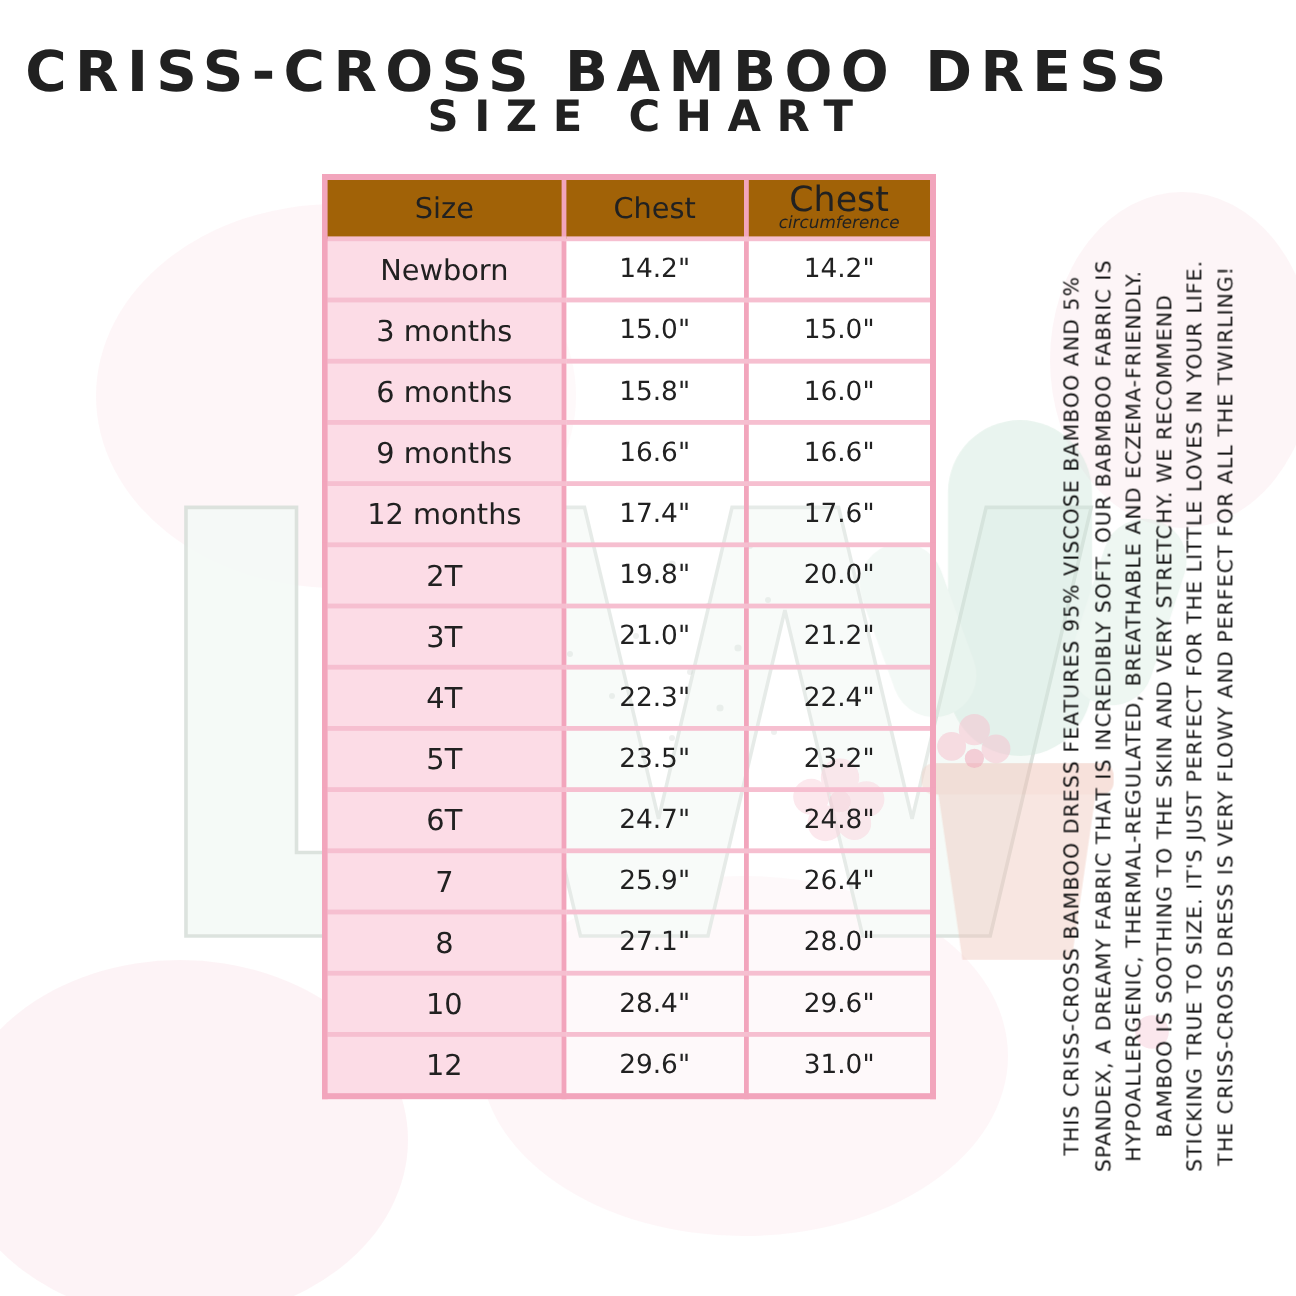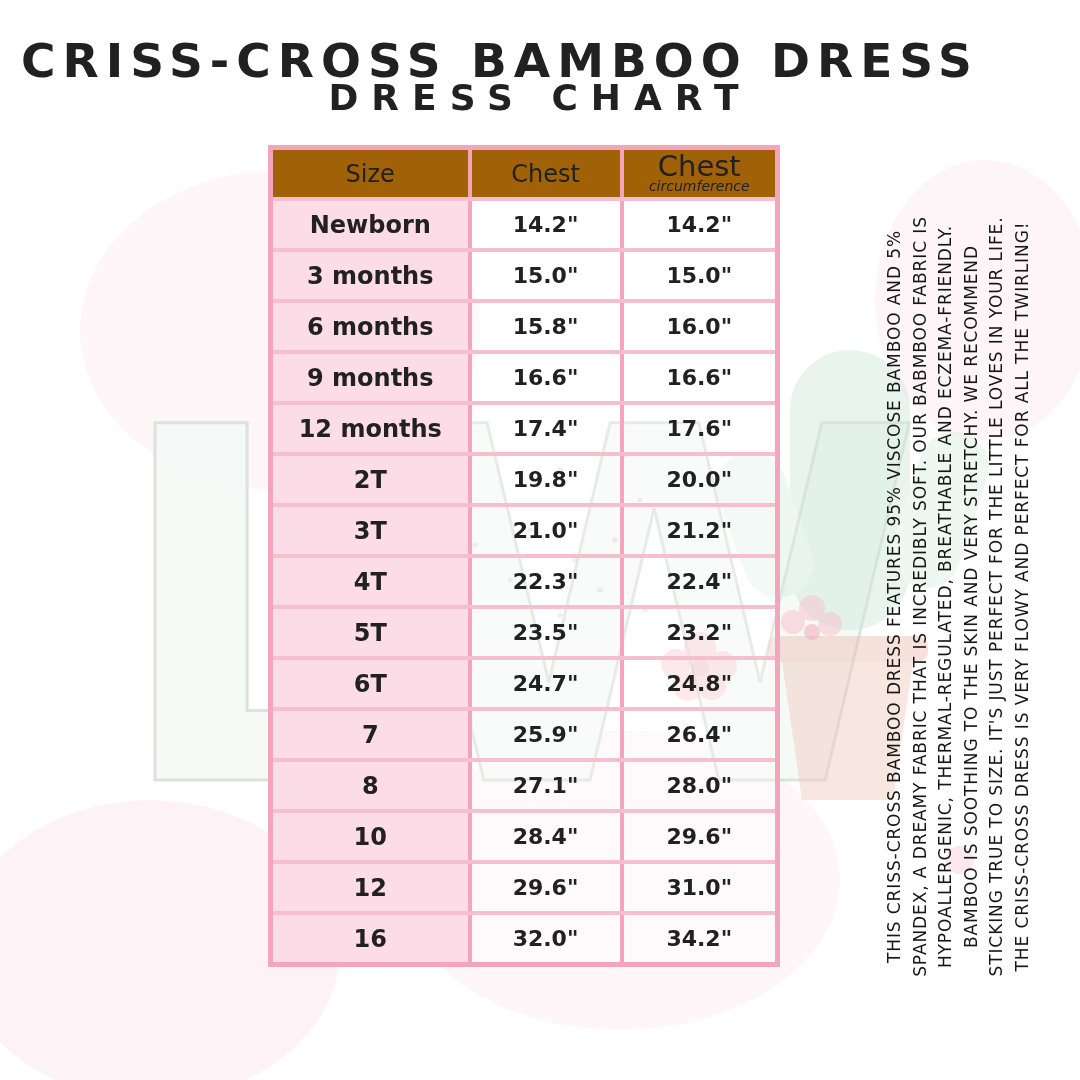--- a/index.html
+++ b/index.html
@@ -54,21 +54,21 @@
   .size-chart col.c-chest  { width: 156px; }
   .size-chart th, .size-chart td {
     height: 47px;
     padding: 0;
     text-align: center;
     vertical-align: middle;
     border-left: 4px solid #f2a5bc;
     border-right: 4px solid #f2a5bc;
     border-top: 4px solid #f6bfd0;
     border-bottom: 4px solid #f6bfd0;
-    font-weight: 700;
+    font-weight: 400;
   }
   .size-chart th {
     background: #a16207;
     font-size: 24px;
     font-weight: 400;
   }
   .size-chart td.size-cell {
     background: #fcdce6;
     font-size: 24px;
   }
@@ -147,21 +147,21 @@
       <circle cx="600" cy="590" r="3"></circle>
         <circle cx="560" cy="615" r="2.5"></circle>
       <circle cx="645" cy="610" r="2.5"></circle>
         <circle cx="510" cy="580" r="2.5"></circle>
       <circle cx="475" cy="545" r="2.5"></circle>
         <circle cx="625" cy="455" r="2.5"></circle>
     </g>
   </svg>
 
   <div class="page-title">CRISS-CROSS BAMBOO DRESS</div>
-  <div class="page-subtitle">DRESS CHART</div>
+  <div class="page-subtitle">SIZE CHART</div>
 
   <table class="size-chart">
     <colgroup>
         <col class="c-size">
         <col class="c-length">
         <col class="c-chest">
       </colgroup>
     <thead>
       <tr>
         <th>Size</th>
@@ -235,25 +235,20 @@
       </tr>
       <tr>
         <td class="size-cell">10</td>
         <td class="val-cell">28.4"</td>
         <td class="val-cell">29.6"</td>
       </tr>
       <tr>
         <td class="size-cell">12</td>
         <td class="val-cell">29.6"</td>
         <td class="val-cell">31.0"</td>
-      </tr>
-      <tr>
-        <td class="size-cell">16</td>
-        <td class="val-cell">32.0"</td>
-        <td class="val-cell">34.2"</td>
       </tr>
     </tbody>
   </table>
 
   <div class="side-note">
     <div class="line">THIS CRISS-CROSS BAMBOO DRESS FEATURES 95% VISCOSE BAMBOO AND 5%</div>
     <div class="line">SPANDEX, A DREAMY FABRIC THAT IS INCREDIBLY SOFT. OUR BABMBOO FABRIC IS</div>
     <div class="line">HYPOALLERGENIC, THERMAL-REGULATED, BREATHABLE AND ECZEMA-FRIENDLY.</div>
     <div class="line">BAMBOO IS SOOTHING TO THE SKIN AND VERY STRETCHY. WE RECOMMEND</div>
     <div class="line">STICKING TRUE TO SIZE. IT'S JUST PERFECT FOR THE LITTLE LOVES IN YOUR LIFE.</div>

